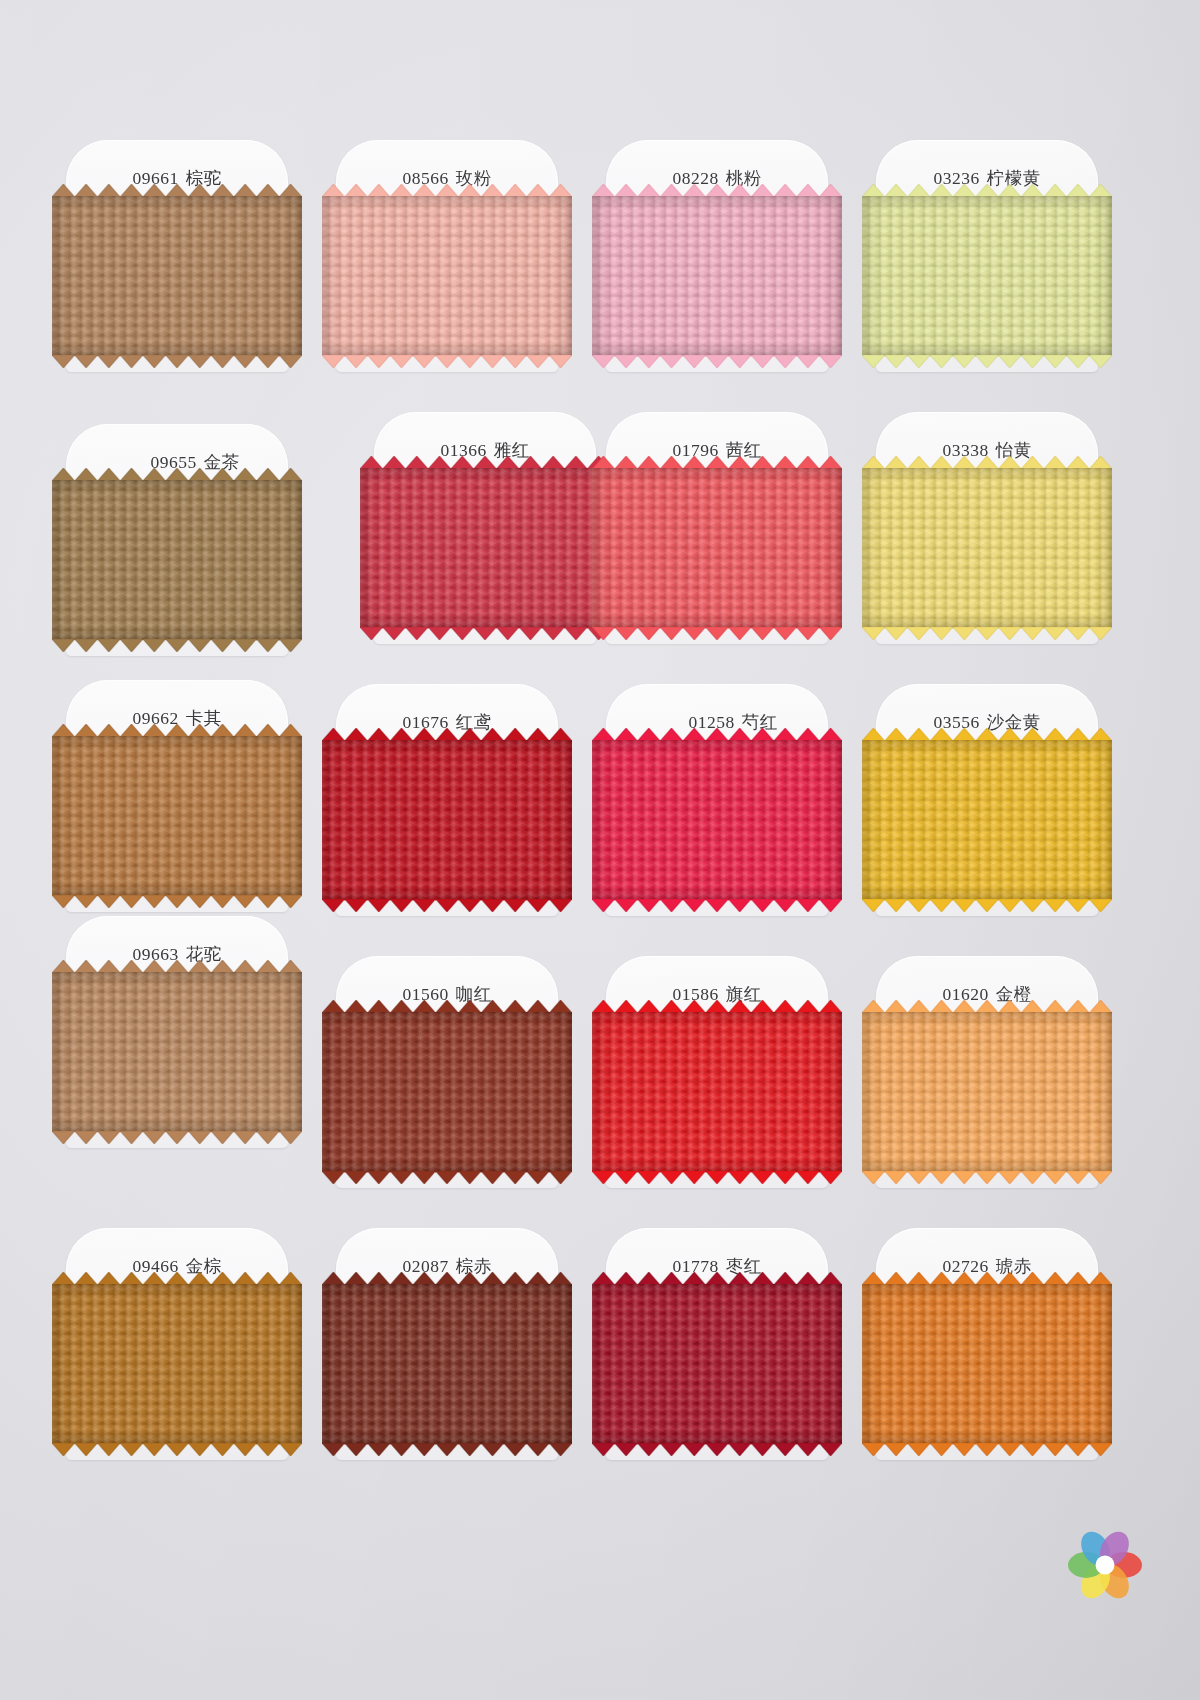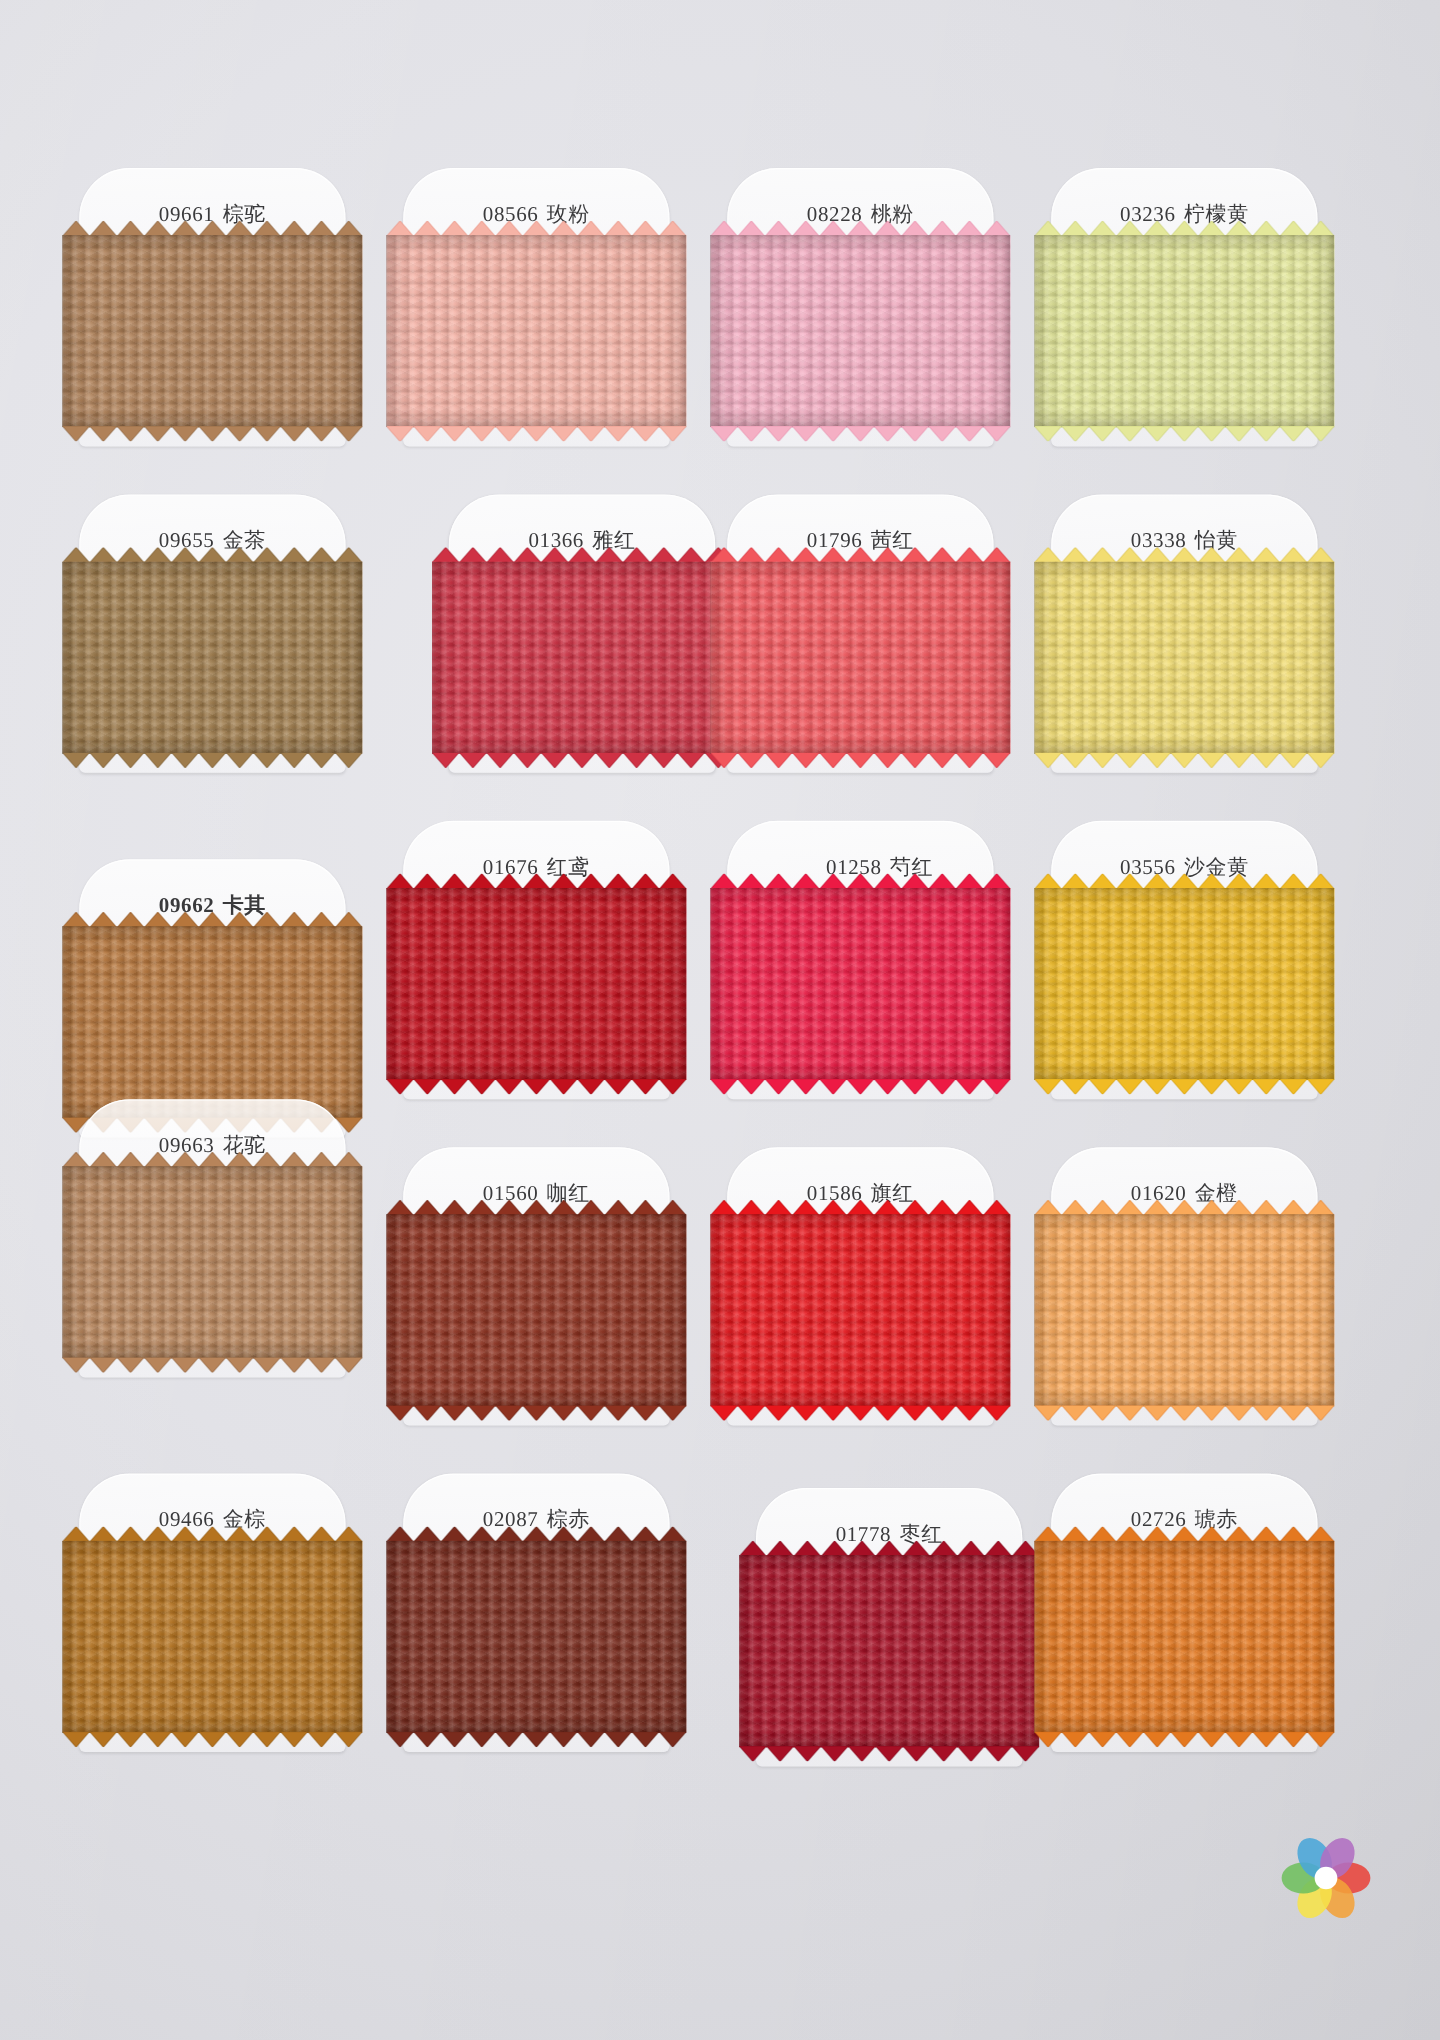--- a/index.html
+++ b/index.html
@@ -217,21 +217,21 @@
         </div>
         <div class="knit" style="background-color: rgb(228, 232, 154);"></div>
         <div class="zig bot">
           <svg viewBox="0 0 250 13" preserveAspectRatio="none">
             <path d="M0,0 L11.4,13 L22.7,0 L34.1,13 L45.5,0 L56.8,13 L68.2,0 L79.5,13 L90.9,0 L102.3,13 L113.6,0 L125.0,13 L136.4,0 L147.7,13 L159.1,0 L170.5,13 L181.8,0 L193.2,13 L204.5,0 L215.9,13 L227.3,0 L238.6,13 L250.0,0 Z" fill="#e4e89a"></path>
             <path d="M0,0 L11.4,13 L22.7,0 L34.1,13 L45.5,0 L56.8,13 L68.2,0 L79.5,13 L90.9,0 L102.3,13 L113.6,0 L125.0,13 L136.4,0 L147.7,13 L159.1,0 L170.5,13 L181.8,0 L193.2,13 L204.5,0 L215.9,13 L227.3,0 L238.6,13 L250.0,0 Z" fill="none" stroke="#cdd27a" stroke-width="1.2" opacity="0.45"></path>
           </svg>
         </div>
       </div>
     </div>
-    <div class="swatch" style="left: 52px; top: 412px;">
+    <div class="swatch" style="left: 52px; top: 424px; padding-left: 36px;">
       <div class="card"></div>
       <div class="card-label"><span class="code">09655</span><span class="cname">金茶</span></div>
       <div class="knit-wrap">
         <div class="zig top">
           <svg viewBox="0 0 250 13" preserveAspectRatio="none">
             <path d="M0,13 L11.4,0 L22.7,13 L34.1,0 L45.5,13 L56.8,0 L68.2,13 L79.5,0 L90.9,13 L102.3,0 L113.6,13 L125.0,0 L136.4,13 L147.7,0 L159.1,13 L170.5,0 L181.8,13 L193.2,0 L204.5,13 L215.9,0 L227.3,13 L238.6,0 L250.0,13 Z" fill="#9e7b4b"></path>
             <path d="M0,13 L11.4,0 L22.7,13 L34.1,0 L45.5,13 L56.8,0 L68.2,13 L79.5,0 L90.9,13 L102.3,0 L113.6,13 L125.0,0 L136.4,13 L147.7,0 L159.1,13 L170.5,0 L181.8,13 L193.2,0 L204.5,13 L215.9,0 L227.3,13 L238.6,0 L250.0,13 Z" fill="none" stroke="#7f6137" stroke-width="1.2" opacity="0.45"></path>
           </svg>
         </div>
         <div class="knit" style="background-color: rgb(158, 123, 75);"></div>
@@ -293,21 +293,21 @@
         </div>
         <div class="knit" style="background-color: rgb(242, 221, 114);"></div>
         <div class="zig bot">
           <svg viewBox="0 0 250 13" preserveAspectRatio="none">
             <path d="M0,0 L11.4,13 L22.7,0 L34.1,13 L45.5,0 L56.8,13 L68.2,0 L79.5,13 L90.9,0 L102.3,13 L113.6,0 L125.0,13 L136.4,0 L147.7,13 L159.1,0 L170.5,13 L181.8,0 L193.2,13 L204.5,0 L215.9,13 L227.3,0 L238.6,13 L250.0,0 Z" fill="#f2dd72"></path>
             <path d="M0,0 L11.4,13 L22.7,0 L34.1,13 L45.5,0 L56.8,13 L68.2,0 L79.5,13 L90.9,0 L102.3,13 L113.6,0 L125.0,13 L136.4,0 L147.7,13 L159.1,0 L170.5,13 L181.8,0 L193.2,13 L204.5,0 L215.9,13 L227.3,0 L238.6,13 L250.0,0 Z" fill="none" stroke="#dcc451" stroke-width="1.2" opacity="0.45"></path>
           </svg>
         </div>
       </div>
     </div>
-    <div class="swatch" style="left: 52px; top: 716px; font-weight: bold;">
+    <div class="swatch" style="left: 52px; top: 680px;">
       <div class="card"></div>
       <div class="card-label"><span class="code">09662</span><span class="cname">卡其</span></div>
       <div class="knit-wrap">
         <div class="zig top">
           <svg viewBox="0 0 250 13" preserveAspectRatio="none">
             <path d="M0,13 L11.4,0 L22.7,13 L34.1,0 L45.5,13 L56.8,0 L68.2,13 L79.5,0 L90.9,13 L102.3,0 L113.6,13 L125.0,0 L136.4,13 L147.7,0 L159.1,13 L170.5,0 L181.8,13 L193.2,0 L204.5,13 L215.9,0 L227.3,13 L238.6,0 L250.0,13 Z" fill="#b6763c"></path>
             <path d="M0,13 L11.4,0 L22.7,13 L34.1,0 L45.5,13 L56.8,0 L68.2,13 L79.5,0 L90.9,13 L102.3,0 L113.6,13 L125.0,0 L136.4,13 L147.7,0 L159.1,13 L170.5,0 L181.8,13 L193.2,0 L204.5,13 L215.9,0 L227.3,13 L238.6,0 L250.0,13 Z" fill="none" stroke="#945c28" stroke-width="1.2" opacity="0.45"></path>
           </svg>
         </div>
         <div class="knit" style="background-color: rgb(182, 118, 60);"></div>
@@ -483,21 +483,21 @@
         </div>
         <div class="knit" style="background-color: rgb(122, 43, 29);"></div>
         <div class="zig bot">
           <svg viewBox="0 0 250 13" preserveAspectRatio="none">
             <path d="M0,0 L11.4,13 L22.7,0 L34.1,13 L45.5,0 L56.8,13 L68.2,0 L79.5,13 L90.9,0 L102.3,13 L113.6,0 L125.0,13 L136.4,0 L147.7,13 L159.1,0 L170.5,13 L181.8,0 L193.2,13 L204.5,0 L215.9,13 L227.3,0 L238.6,13 L250.0,0 Z" fill="#7a2b1d"></path>
             <path d="M0,0 L11.4,13 L22.7,0 L34.1,13 L45.5,0 L56.8,13 L68.2,0 L79.5,13 L90.9,0 L102.3,13 L113.6,0 L125.0,13 L136.4,0 L147.7,13 L159.1,0 L170.5,13 L181.8,0 L193.2,13 L204.5,0 L215.9,13 L227.3,0 L238.6,13 L250.0,0 Z" fill="none" stroke="#5d1d12" stroke-width="1.2" opacity="0.45"></path>
           </svg>
         </div>
       </div>
     </div>
-    <div class="swatch" style="left: 616px; top: 1228px; margin-top: 12px;">
+    <div class="swatch" style="left: 592px; top: 1228px;">
       <div class="card"></div>
       <div class="card-label"><span class="code">01778</span><span class="cname">枣红</span></div>
       <div class="knit-wrap">
         <div class="zig top">
           <svg viewBox="0 0 250 13" preserveAspectRatio="none">
             <path d="M0,13 L11.4,0 L22.7,13 L34.1,0 L45.5,13 L56.8,0 L68.2,13 L79.5,0 L90.9,13 L102.3,0 L113.6,13 L125.0,0 L136.4,13 L147.7,0 L159.1,13 L170.5,0 L181.8,13 L193.2,0 L204.5,13 L215.9,0 L227.3,13 L238.6,0 L250.0,13 Z" fill="#a60f25"></path>
             <path d="M0,13 L11.4,0 L22.7,13 L34.1,0 L45.5,13 L56.8,0 L68.2,13 L79.5,0 L90.9,13 L102.3,0 L113.6,13 L125.0,0 L136.4,13 L147.7,0 L159.1,13 L170.5,0 L181.8,13 L193.2,0 L204.5,13 L215.9,0 L227.3,13 L238.6,0 L250.0,13 Z" fill="none" stroke="#83071a" stroke-width="1.2" opacity="0.45"></path>
           </svg>
         </div>
         <div class="knit" style="background-color: rgb(166, 15, 37);"></div>

